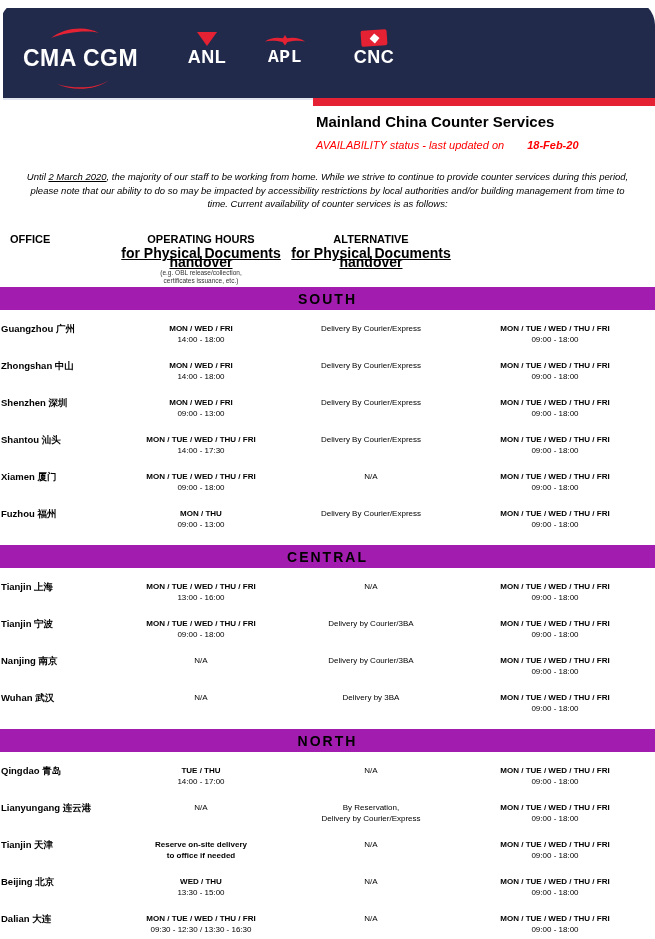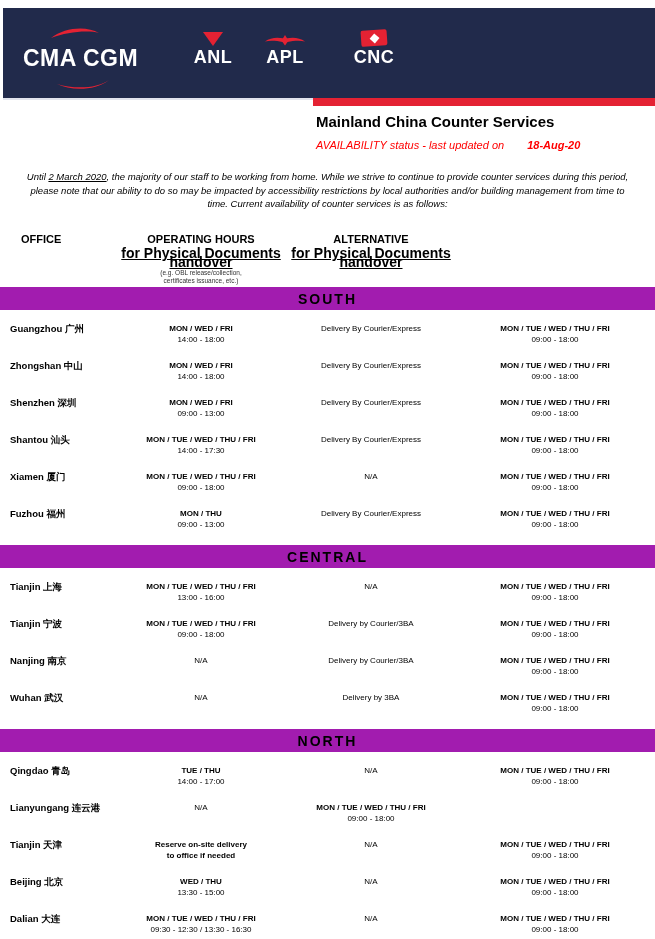--- a/index.html
+++ b/index.html
@@ -1,30 +1,30 @@
 <!DOCTYPE html>
 <html><head>
 <meta charset="utf-8">
 <style>
   html,body{margin:0;padding:0;background:#fff;}
   body{font-family:"Liberation Sans","DejaVu Sans",sans-serif;color:#000;}
-  .page{position:relative;width:655px;height:939px;background:#fff;overflow:hidden;}
+  .page{position:relative;width:655px;height:939px;background:#fff;overflow:hidden;border-radius:25px;}
 
   
   .topbar{position:absolute;top:8px;left:3px;right:0;height:90px;background:#212a4b;}
   .stripe-left{position:absolute;top:98px;left:3px;width:310px;height:2px;background:#e2e4ee;}
   .stripe-red{position:absolute;top:98px;left:313px;width:342px;height:8px;background:#e42233;}
 
   .logo-cma{position:absolute;left:20px;top:12px;width:130px;height:76px;}
   .cma-text{position:absolute;left:0;top:25px;font-size:23px;font-weight:bold;color:#fff;letter-spacing:.5px;white-space:nowrap;}
   .cma-arc-top{position:absolute;left:26px;top:6px;}
   .cma-arc-bottom{position:absolute;left:32px;top:58px;}
 
   .logo-mini{position:absolute;top:18px;width:56px;display:flex;flex-direction:column;align-items:center;}
-  .logo-anl{left:182px;} .logo-apl{left:254px;} .logo-cnc{left:343px;}
+  .logo-anl{left:176px;} .logo-apl{left:254px;font-family:Liberation Mono, monospace;} .logo-cnc{left:343px;}
   .mini-icon{height:20px;display:flex;align-items:flex-end;justify-content:center;margin-bottom:1px;}
   .mini-text{font-size:18px;font-weight:bold;color:#fff;letter-spacing:.5px;line-height:20px;}
   .anl-triangle{width:0;height:0;border-left:10px solid transparent;border-right:10px solid transparent;border-top:14px solid #e42233;}
   .cnc-flag{width:26px;height:16px;background:#e42233;border-radius:2px;transform:rotate(-4deg);display:flex;align-items:center;justify-content:center;}
   .cnc-diamond{width:7px;height:7px;background:#fff;transform:rotate(45deg);}
 
   
   .title-block{position:absolute;left:316px;top:113px;}
   .doc-title{font-size:15px;font-weight:bold;white-space:nowrap;}
   .avail-line{margin-top:9px;display:flex;align-items:baseline;font-style:italic;color:#ff0000;white-space:nowrap;}
@@ -32,31 +32,31 @@
   .avail-date{font-size:11px;font-weight:bold;margin-left:23px;}
 
   
   .notice{position:absolute;top:170px;left:25px;width:605px;font-size:9.5px;font-style:italic;text-align:center;line-height:13.5px;}
   .notice .u{text-decoration:underline;}
 
   
   .grid{display:grid;grid-template-columns:115px 172px 168px 200px;}
   .thead{position:absolute;top:233px;left:0;width:655px;}
   .th{text-align:center;}
-  .th-office{text-align:left;padding-left:21px;}
+  .th-office{text-align:left;padding-left:10px;}
   .th-title{font-size:11px;font-weight:bold;line-height:13px;}
   .th-sub{font-size:14px;font-weight:bold;margin-top:3px;line-height:9px;text-decoration:underline;}
   .th-note{font-size:6.5px;color:#333;margin-top:2px;line-height:8px;white-space:pre-line;}
 
   .tbody{position:absolute;top:287px;left:0;width:655px;}
   .band{height:23px;background:#a21caf;display:flex;align-items:center;justify-content:center;
         font-size:14px;font-weight:bold;letter-spacing:2px;}
   .rows{padding-top:13px;}
   .trow{height:37px;align-items:start;}
-  .office{padding-left:10px;font-size:9.5px;font-weight:bold;line-height:11px;}
+  .office{padding-left:1px;font-size:9.5px;font-weight:bold;line-height:11px;}
   .cell{text-align:center;font-size:8px;line-height:11px;white-space:pre-line;}
   .bl{font-weight:bold;}
 </style>
 </head>
 <body>
 
 <div class="page">
 
   <div class="topbar">
     <div class="logo-cma">
@@ -94,21 +94,21 @@
       <div class="mini-text">CNC</div>
     </div>
   </div>
   <div class="stripe-left"></div>
   <div class="stripe-red"></div>
 
   <div class="title-block">
     <div class="doc-title">Mainland China Counter Services</div>
     <div class="avail-line">
       <span class="avail-label">AVAILABILITY status - last updated on</span>
-      <span class="avail-date">18-Aug-20</span>
+      <span class="avail-date">18-Feb-20</span>
     </div>
   </div>
 
   <div class="notice"><span>Until </span><span class="u">2 March 2020</span><span>, the majority of our staff to be working from home. While we strive to continue to provide counter services during this period, please note that our ability to do so may be impacted by accessibility restrictions by local authorities and/or building management from time to time. Current availability of counter services is as follows:</span></div>
 
   <div class="thead grid">
     <div class="th th-office">
       <div class="th-title">OFFICE</div>
     </div>
     <div class="th">
@@ -209,20 +209,22 @@
       <div class="trow grid">
         <div class="office">Qingdao 青岛</div>
         <div class="cell"><div class="bl">TUE / THU</div><div>14:00 - 17:00</div></div>
         <div class="cell">N/A</div>
         <div class="cell"><div class="bl">MON / TUE / WED / THU / FRI</div><div>09:00 - 18:00</div></div>
       </div>
 
       <div class="trow grid">
         <div class="office">Lianyungang 连云港</div>
         <div class="cell"><div class="bl"></div><div>N/A</div></div>
+        <div class="cell">By Reservation,
+Delivery by Courier/Express</div>
         <div class="cell"><div class="bl">MON / TUE / WED / THU / FRI</div><div>09:00 - 18:00</div></div>
       </div>
 
       <div class="trow grid">
         <div class="office">Tianjin 天津</div>
         <div class="cell"><div class="bl">Reserve on-site delivery
 to office if needed</div><div></div></div>
         <div class="cell">N/A</div>
         <div class="cell"><div class="bl">MON / TUE / WED / THU / FRI</div><div>09:00 - 18:00</div></div>
       </div>

